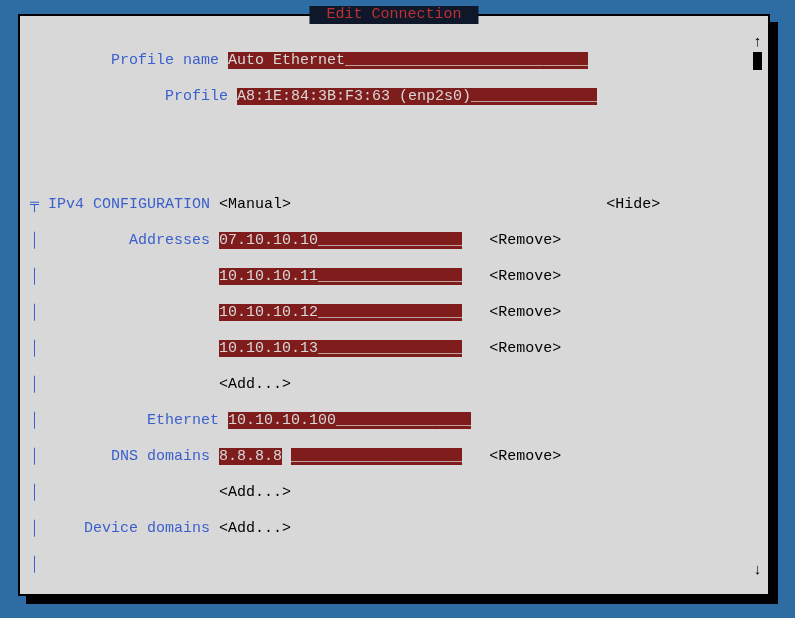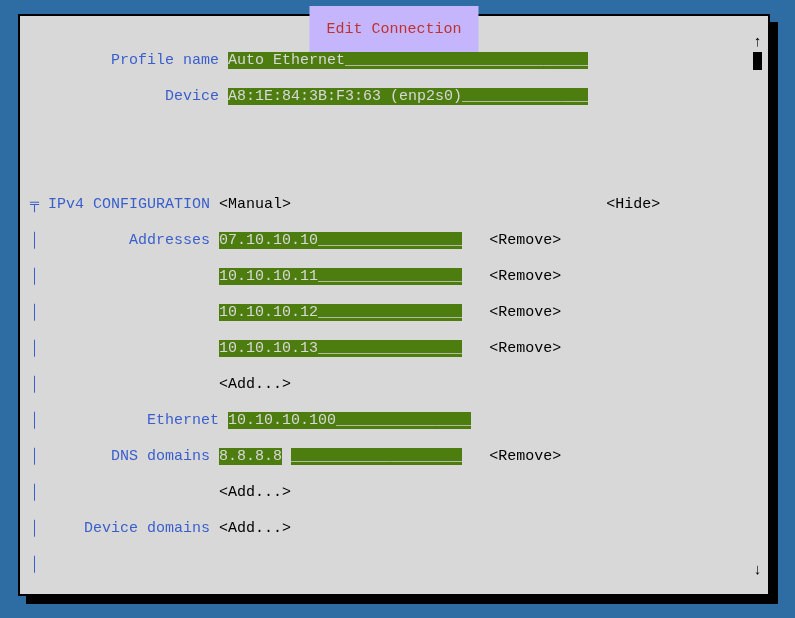--- a/index.html
+++ b/index.html
@@ -30,35 +30,35 @@
     width: 752px;
     height: 582px;
     background: #000;
     z-index: -1;
   }
   .title {
     position: absolute;
     top: -10px;
     left: 50%;
     transform: translateX(-50%);
-    background: #c4b5fd;
-    padding: 15px 8px;
+    background: #0f172a;
+    padding: 0 8px;
     color: #c03030;
     white-space: pre;
   }
   .content {
     position: absolute;
     left: 10px;
     top: 18px;
     white-space: pre;
     color: #000;
   }
   .blue { color: #3a5fcd; text-align: center; }
   .inv {
-    background: #4d7c0f;
+    background: #7f1d1d;
     color: #d8d8d8;
   }
   .cursor {
     background: #d8d8d8;
     color: #3a5fcd;
     outline: 0;
   }
   .arrow {
     position: absolute;
     right: 6px;
@@ -82,21 +82,21 @@
 <div class="shadow"></div>
 <div class="window">
   <div class="title"> Edit Connection </div>
 
   <span class="arrow up">↑</span>
   <span class="scrollbox"></span>
   <span class="arrow down">↓</span>
 
   <div class="content">
 <div class="row">         <span class="blue">Profile name</span> <span class="inv"><span>Auto Ethernet</span>___________________________</span></div>
-<div class="row">               <span class="blue">Device</span> <span class="inv"><span>A8:1E:84:3B:F3:63 (enp2s0)</span>______________</span></div>
+<div class="row">               <span class="blue">Profile</span> <span class="inv"><span>A8:1E:84:3B:F3:63 (enp2s0)</span>______________</span></div>
 <div class="row"></div>
 <div class="row"></div>
 <div class="row"><span class="blue">╤</span> <span class="blue">IPv4 CONFIGURATION</span> <span>&lt;Manual&gt;</span>                                   <span>&lt;Hide&gt;</span></div>
 <div class="row"><span class="blue">│</span>          <span class="blue">Addresses</span> <span class="inv"><span>07.10.10.10</span>________________</span>   <span>&lt;Remove&gt;</span></div>
 <div class="row"><span class="blue">│</span>                    <span class="inv"><span>10.10.10.11</span>________________</span>   <span>&lt;Remove&gt;</span></div>
 <div class="row"><span class="blue">│</span>                    <span class="inv"><span>10.10.10.12</span>________________</span>   <span>&lt;Remove&gt;</span></div>
 <div class="row"><span class="blue">│</span>                    <span class="inv"><span>10.10.10.13</span>________________</span>   <span>&lt;Remove&gt;</span></div>
 <div class="row"><span class="blue">│</span>                    <span>&lt;Add...&gt;</span></div>
 <div class="row"><span class="blue">│</span>            <span class="blue">Ethernet</span> <span class="inv"><span>10.10.10.100</span>_______________</span></div>
 <div class="row"><span class="blue">│</span>        <span class="blue">DNS domains</span> <span class="inv"><span>8.8.8.8</span><span class="cursor"> </span>___________________</span>   <span>&lt;Remove&gt;</span></div>

